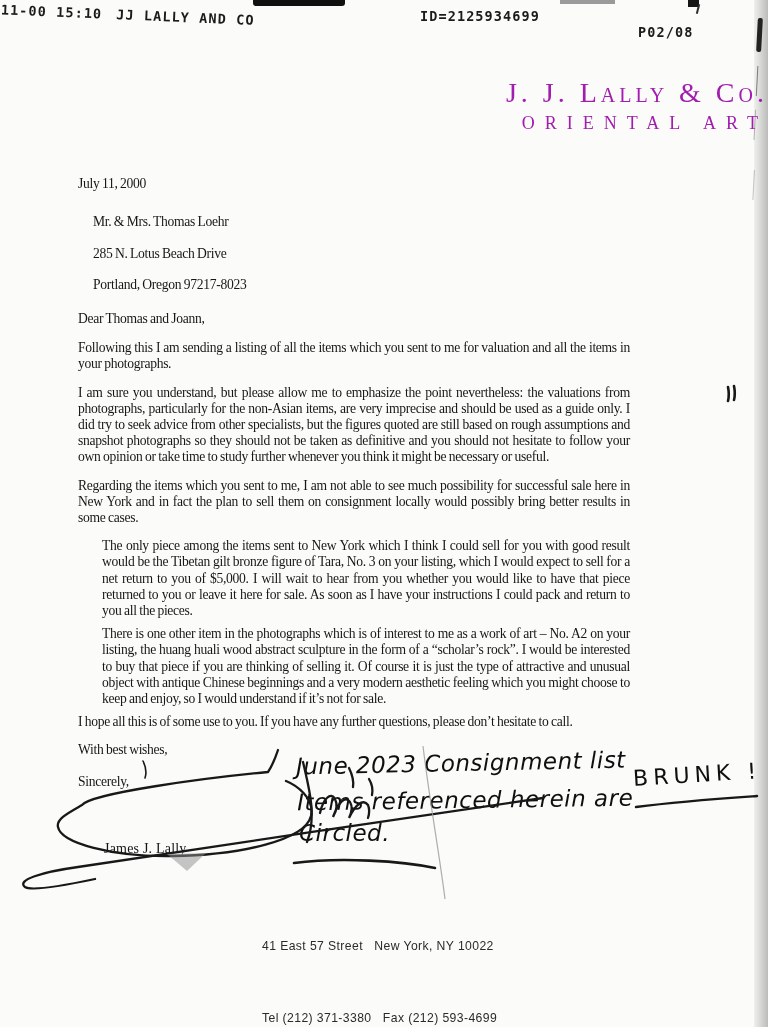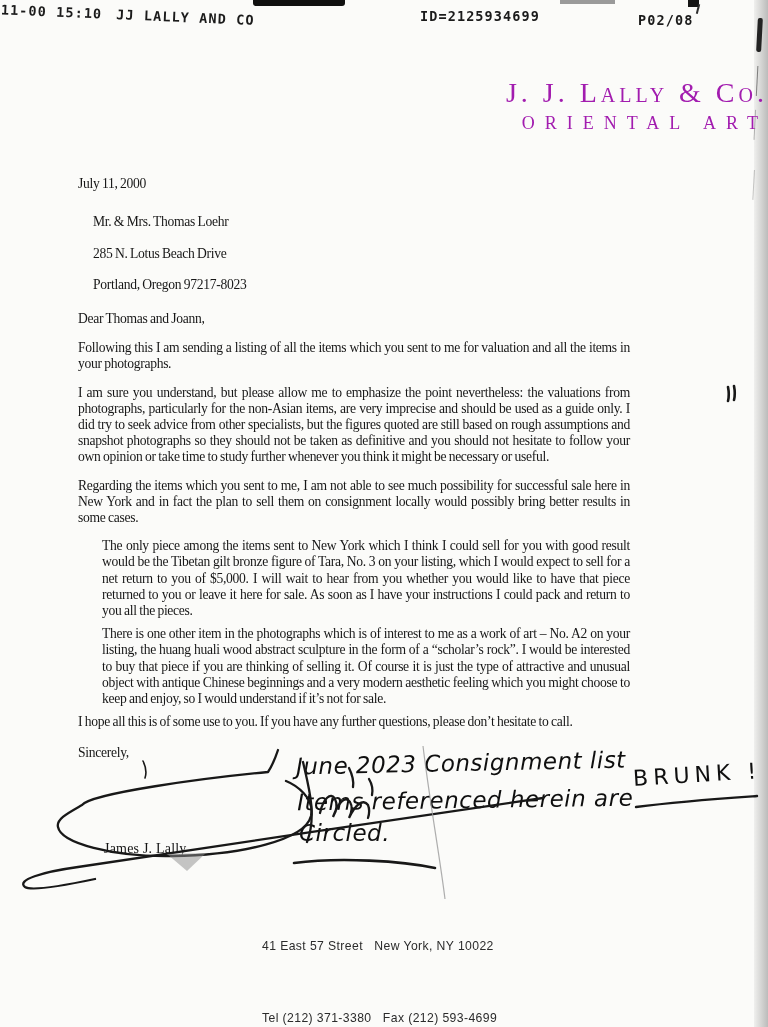--- a/index.html
+++ b/index.html
@@ -7,21 +7,21 @@
     position:relative;width:768px;height:1027px;margin:0 auto;
     background:#fbfbf9;overflow:hidden;
     font-family:"Liberation Serif",serif;color:#171717;
   }
   
   .fax{position:absolute;font-family:"DejaVu Sans Mono",monospace;font-weight:bold;
        font-size:13.5px;color:#1b1b1b;letter-spacing:1.1px;white-space:pre;}
   .fax-left{left:-8px;top:1px;transform:rotate(2.4deg);transform-origin:left top;}
   .fax-left .sender{margin-left:14px;}
   .fax-id{left:420px;top:8px;}
-  .fax-page-num{left:638px;top:12px;}
+  .fax-page-num{left:638px;top:24px;}
   
   .art{position:absolute;}
   .art1{left:253px;top:0;width:92px;height:6px;background:#101010;border-radius:0 0 3px 3px;}
   .art2{left:560px;top:0;width:55px;height:4px;background:#9a9a9a;}
   .art3{left:688px;top:0;width:11px;height:7px;background:#161616;}
   .art3-tick{left:697px;top:4px;width:2px;height:10px;background:#2e2e2e;transform:rotate(14deg);}
   
   .edge-band{position:absolute;right:0;top:0;width:14px;height:100%;
     background:linear-gradient(to right,rgba(140,140,140,.10),rgba(100,100,100,.42));}
   .edge-streak{position:absolute;right:6px;top:18px;width:5px;height:34px;background:#232323;
@@ -82,20 +82,21 @@
     <p class="addr">Mr. &amp; Mrs. Thomas Loehr</p>
     <p class="addr">285 N. Lotus Beach Drive</p>
     <p class="addr">Portland, Oregon 97217-8023</p>
     <p class="salutation">Dear Thomas and Joann,</p>
     <p class="para">Following this I am sending a listing of all the items which you sent to me for valuation and all the items in your photographs.</p>
     <p class="para">I am sure you understand, but please allow me to emphasize the point nevertheless: the valuations from photographs, particularly for the non-Asian items, are very imprecise and should be used as a guide only.  I did try to seek advice from other specialists, but the figures quoted are still based on rough assumptions and snapshot photographs so they should not be taken as definitive and you should not hesitate to follow your own opinion or take time to study further whenever you think it might be necessary or useful.</p>
     <p class="para">Regarding the items which you sent to me, I am not able to see much possibility for successful sale here in New York and in fact the plan to sell them on consignment locally would possibly bring better results in some cases.</p>
     <p class="para tight">The only piece among the items sent to New York which I think I could sell for you with good result would be the Tibetan gilt bronze figure of Tara, No. 3 on your listing, which I would expect to sell for a net return to you of $5,000.  I will wait to hear from you whether you would like to have that piece returned to you or leave it here for sale.  As soon as I have your instructions I could pack and return to you all the pieces.</p>
     <p class="para tight">There is one other item in the photographs which is of interest to me as a work of art – No. A2 on your listing, the huang huali wood abstract sculpture in the form of a “scholar’s rock”.  I would be interested to buy that piece if you are thinking of selling it.  Of course it is just the type of attractive and unusual object with antique Chinese beginnings and a very modern aesthetic feeling which you might choose to keep and enjoy, so I would understand if it’s not for sale.</p>
     <p class="para">I hope all this is of some use to you.  If you have any further questions, please don’t hesitate to call.</p>
+    <p class="closing">With best wishes,</p>
     <p class="signoff">Sincerely,</p>
   </div>
 
   <div class="signer-name">James J. Lally</div>
 
   <div class="hand note-line note1">June 2023 Consignment list</div>
   <div class="hand note-line note2">Items referenced herein are</div>
   <div class="hand note-line note3">Circled.</div>
   <div class="hand brunk">BRUNK !</div>
 

